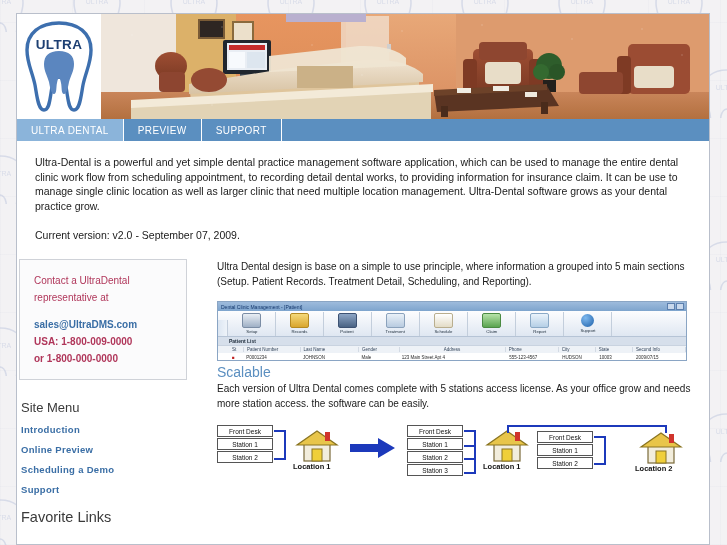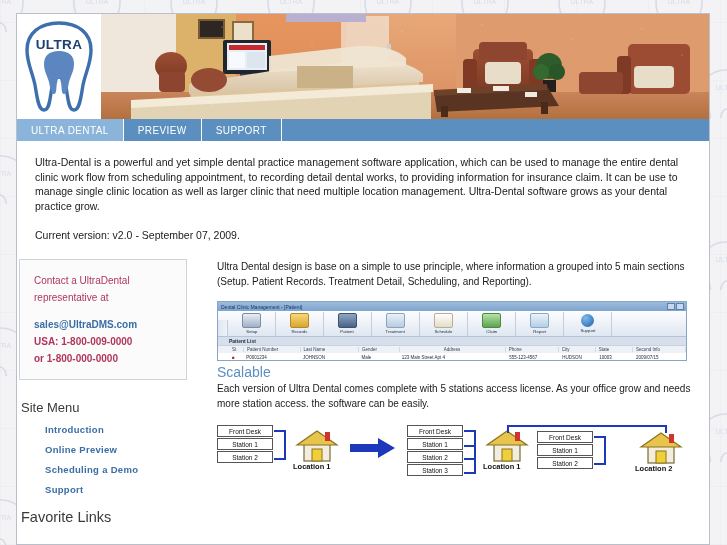--- a/index.html
+++ b/index.html
@@ -92,21 +92,21 @@
   #contact-box .cmail{font-size:10px;color:#3a6ea5;font-weight:bold;line-height:17px;}
   #contact-box .cphone{font-size:10px;color:#b0365a;font-weight:bold;line-height:17px;}
 
   
   #site-menu{margin-top:20px;padding-left:2px;}
   .menu-title{
     font-size:13px;color:#3a3a3a;margin-bottom:9px;font-weight:normal;
   }
   .menu-link{
     display:block;font-size:9.5px;color:#3a6ea5;font-weight:bold;
-    margin:0 0 9px 24px;letter-spacing:.3px;text-decoration:none;cursor:pointer;
+    margin:0 0 9px 0;letter-spacing:.3px;text-decoration:none;cursor:pointer;
   }
   #fav-title{font-size:14.5px;color:#3a3a3a;margin-top:14px;}
 
   
   .sec-h{font-size:14px;color:#5b8fc0;margin:0 0 9px 0;font-weight:normal;}
   .sec-h.tight{margin-bottom:1px;}
   .sec-p{font-size:10px;color:#1a1a1a;line-height:15px;margin:0;}
 
   
   #app-shot{

